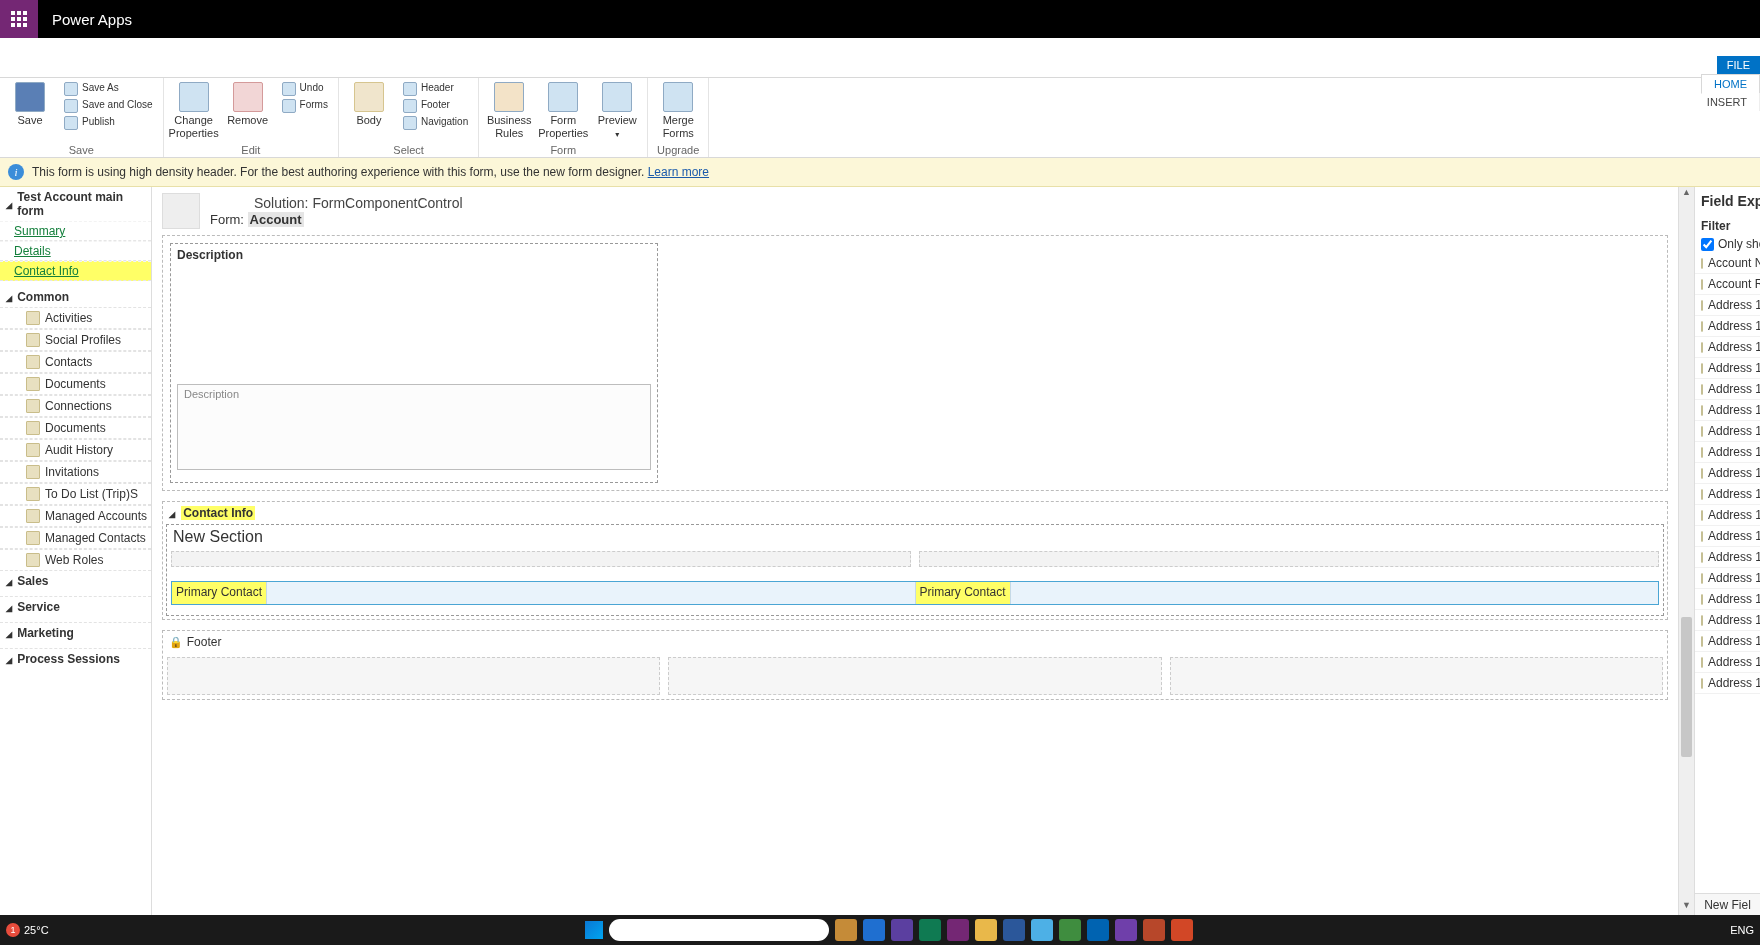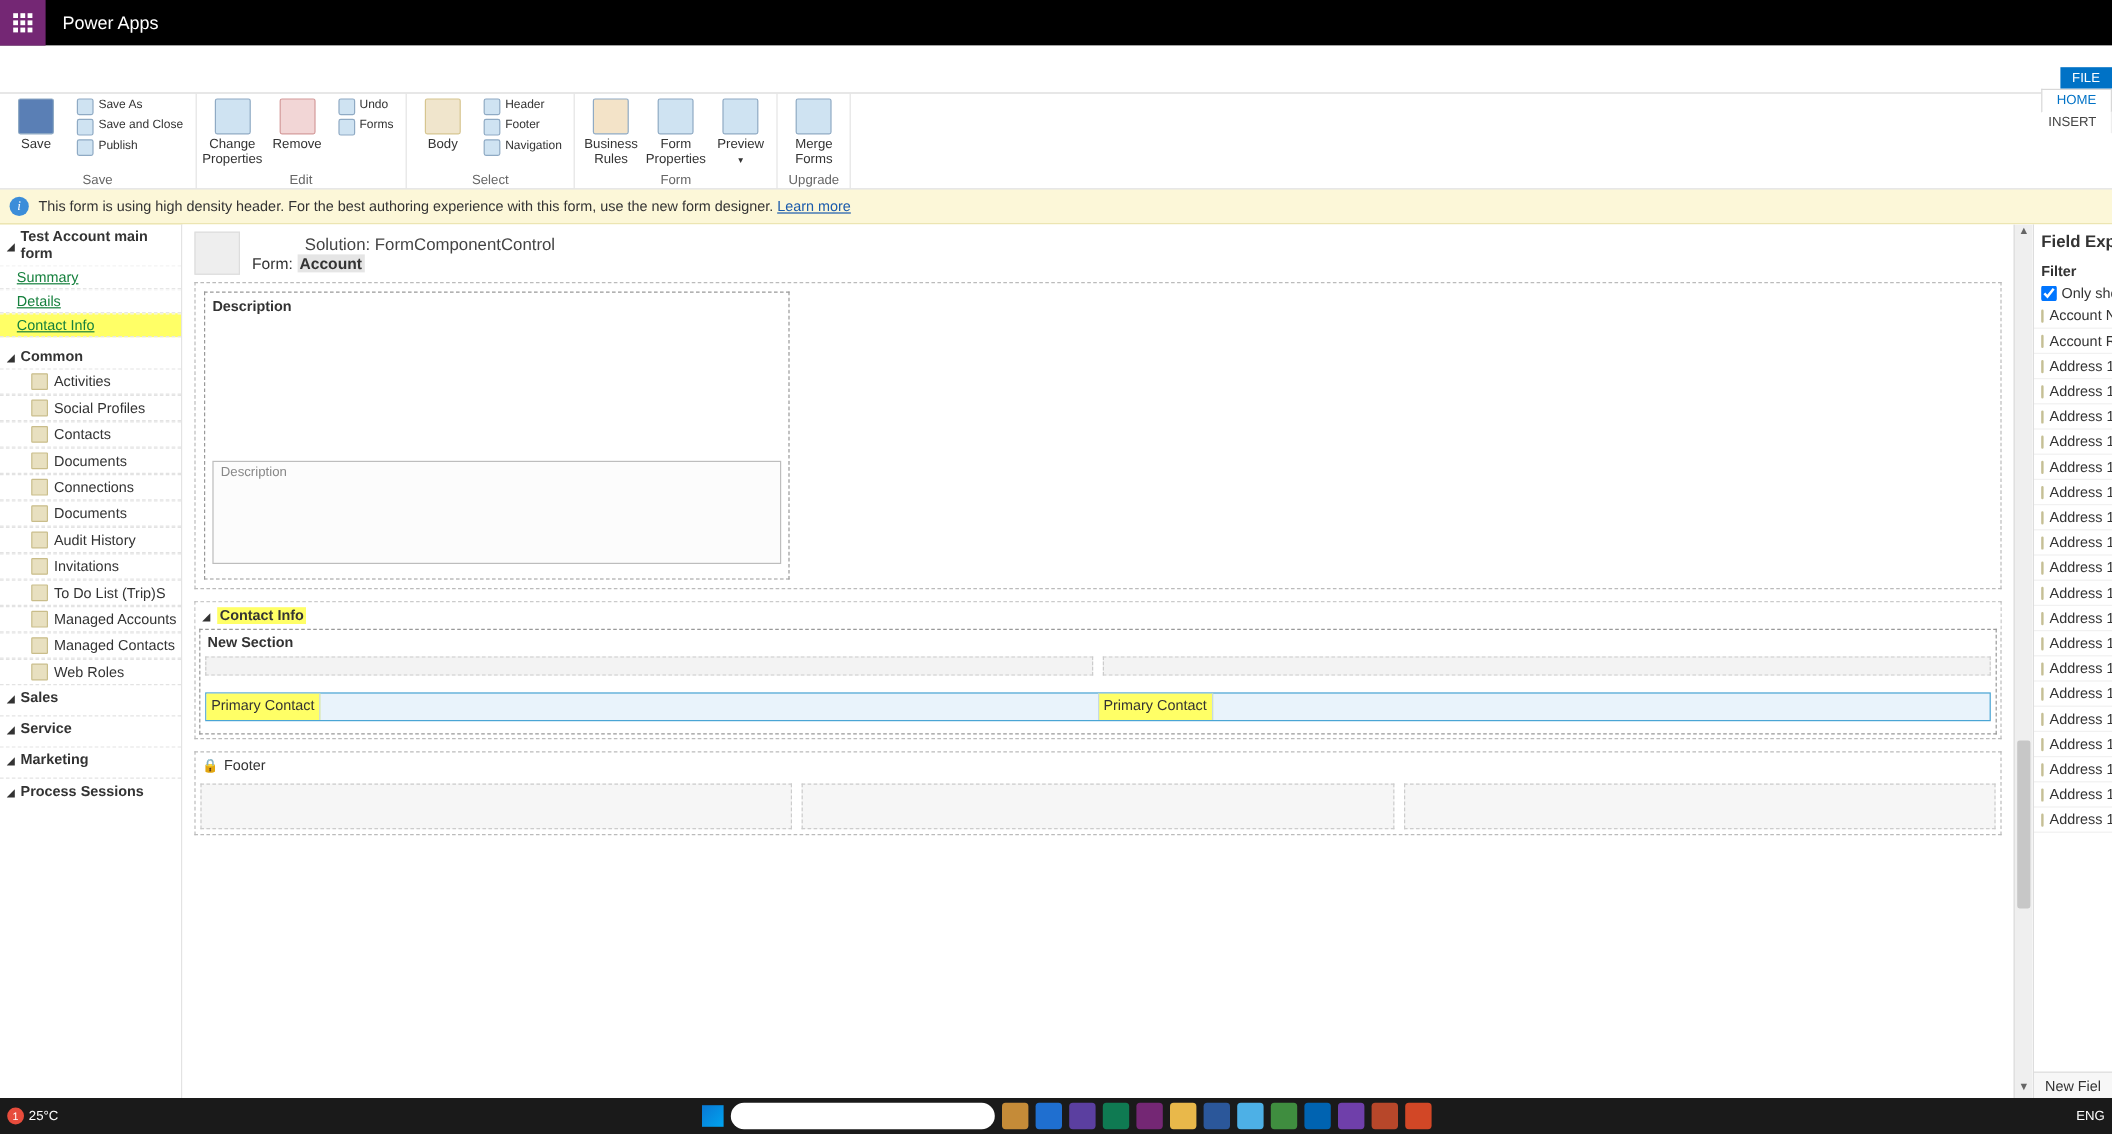--- a/index.html
+++ b/index.html
@@ -60,21 +60,21 @@
 .twocol { display:flex; gap:8px; padding:4px; }
 .col { flex:1; }
 .col.empty-mid { flex:1; }
 .sec-title { font-weight:bold; padding: 4px 6px 8px 6px; font-size:12px; }
 .inner-dashed { border:1px dashed #999; margin:3px; }
 .placeholder-box { height:86px; border:1px solid #bdbdbd; margin:6px; padding:3px 6px; font-size:11px; color:#888; background:#fcfcfc;}
 .childacc-box { border:1px solid #bdbdbd; margin:6px; height:160px; padding:3px 6px; font-size:11px; color:#888; background:#fcfcfc;}
 
 .tabhdr-ci { font-weight:bold; background:#fff; padding:4px 6px; display:flex; align-items:center; gap:4px;}
 .tabhdr-ci .hl { background:#ffff66; padding:0 2px;}
-.newsec { padding: 3px 6px; font-weight:bold; font-size:12px; }
+.newsec { padding: 3px 6px; font-weight:normal; font-size:16px; }
 .row-grid { display:flex; gap:8px; padding: 2px 4px;}
 .cell { flex:1; background:#f3f3f3; border:1px dashed #ccc; height:16px;}
 .pc-row { display:flex; border:1px solid #4aa5d4; background:#e9f3fb; margin:6px 4px 10px 4px; align-items:stretch; height:24px;}
 .pc-label { background:#ffff66; padding:3px 4px; font-size:12px; border-right:1px solid #c5d9e6; white-space:nowrap;}
 .pc-mid { flex:1;}
 .pc-val { background:#ffff66; padding:3px 4px; font-size:12px; white-space:nowrap; border-left:1px solid #c5d9e6; border-right:1px solid #c5d9e6;}
 .pc-rest { flex:1;}
 
 .footer-sec { margin: 2px 10px; }
 .footer-title { padding:4px 6px; font-size:12px; display:flex; align-items:center; gap:4px; font-weight:normal;}

